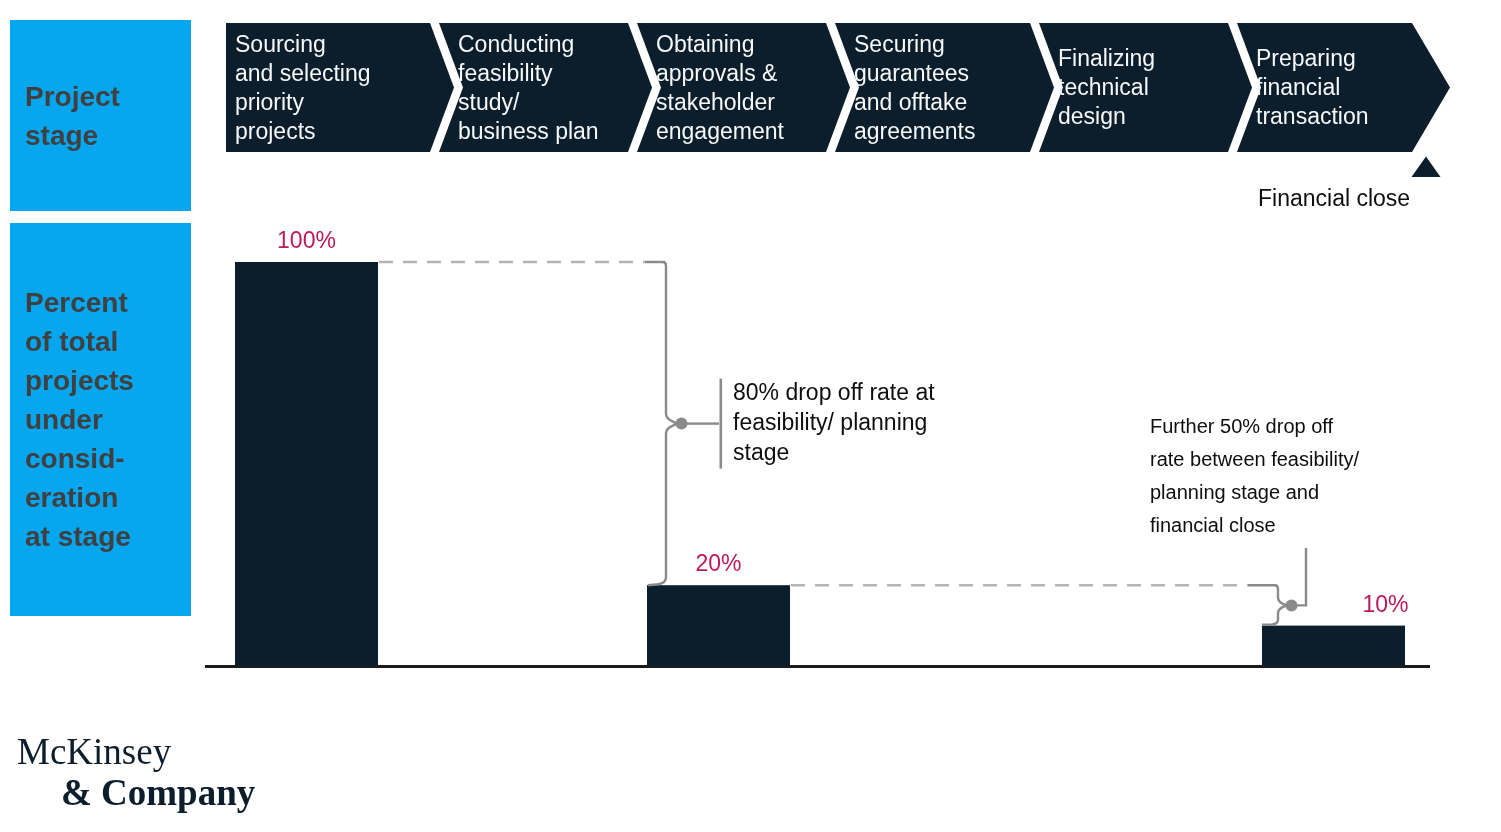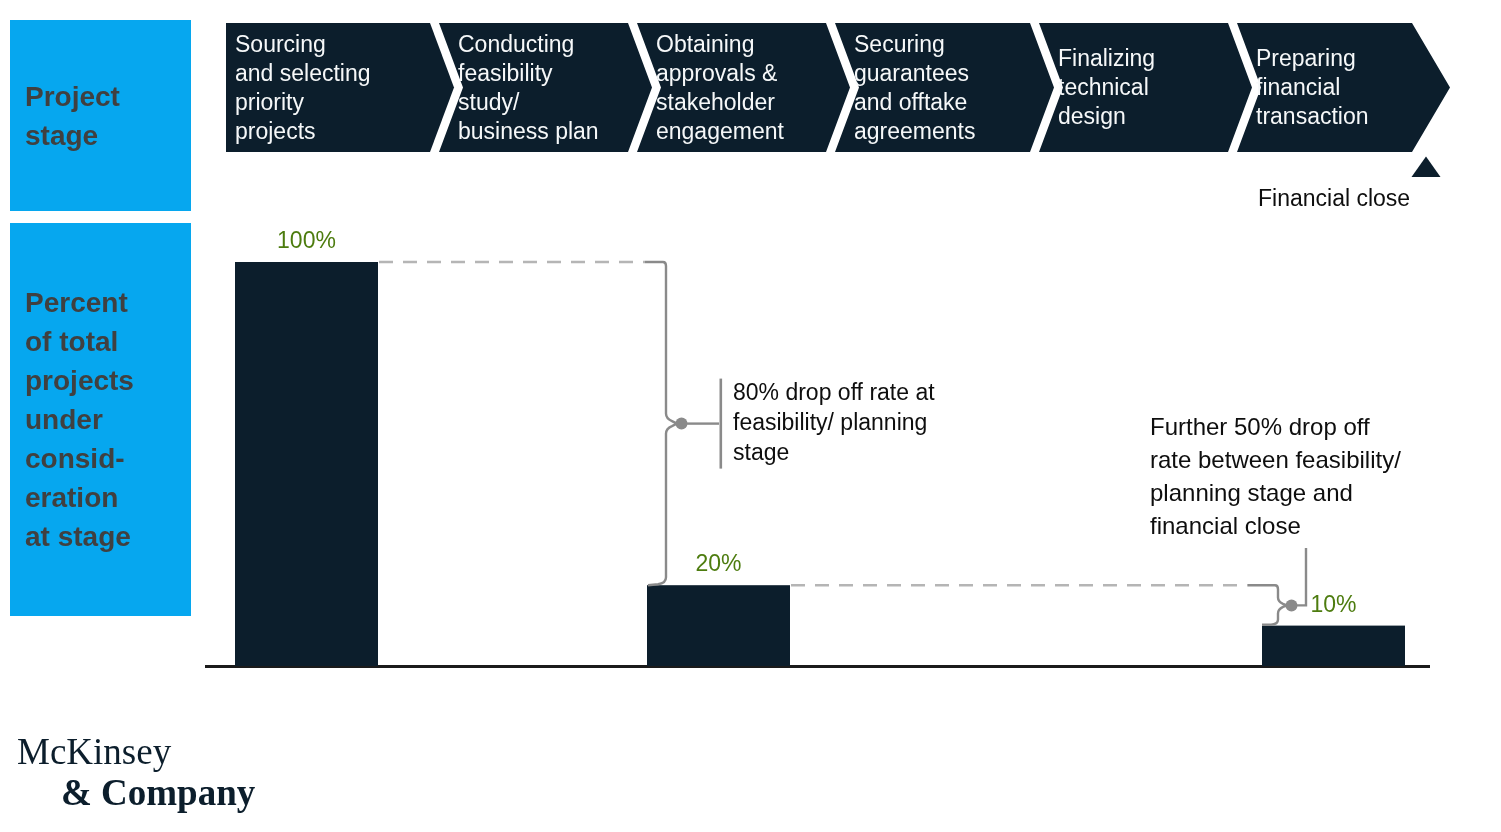--- a/index.html
+++ b/index.html
@@ -20,29 +20,29 @@
   .box-stage { top:20px;  height:191px; }
   .box-axis  { top:223px; height:393px; }
 
   .stage-label {
     position:absolute; top:23px; height:129px;
     display:flex; align-items:center;
     color:#f6f8f9; font-size:23px; line-height:29px;
   }
   .bar-label {
     position:absolute; width:150px; text-align:center;
-    font-size:23px; color:#4d7c0f;
+    font-size:23px; color:#be185d;
   }
   .fin-close {
     position:absolute; left:1258px; top:185px;
     font-size:23px; color:#0e0e0e;
   }
   .anno { position:absolute; color:#0e0e0e; }
   .anno1 { left:733px;  top:377px; font-size:23px; line-height:30px; }
-  .anno2 { left:1150px; top:410px; font-size:24px; line-height:33px; }
+  .anno2 { left:1150px; top:410px; font-size:20px; line-height:33px; }
 
   .logo {
     position:absolute; left:17px; top:724px;
     font-family:"Liberation Serif", serif;
     font-size:37px; line-height:41px;
     color:var(--navy,#0c1e2c);
     margin-top:7px;
   }
   .logo2 { padding-left:44px;font-weight:bold; }
 </style>
@@ -106,21 +106,21 @@
       </div>
       <div class="stage-label" style="left: 1256px; width: 174px;">
         <span class="pre">Preparing
 financial
 transaction</span>
       </div>
     </div>
   <div id="bar-labels">
       <div class="bar-label" style="left: 231.5px; top: 227px;">100%</div>
       <div class="bar-label" style="left: 643.5px; top: 550.2px;">20%</div>
-      <div class="bar-label" style="left: 1258.5px; top: 590.6px;">10%</div>
+      <div class="bar-label" style="left: 1258.5px; top: 590.6px; text-align: right;">10%</div>
     </div>
 
   <div class="box box-stage">
     <div class="pre">Project
 stage</div>
   </div>
 
   <div class="box box-axis">
     <div class="pre">Percent
 of total

